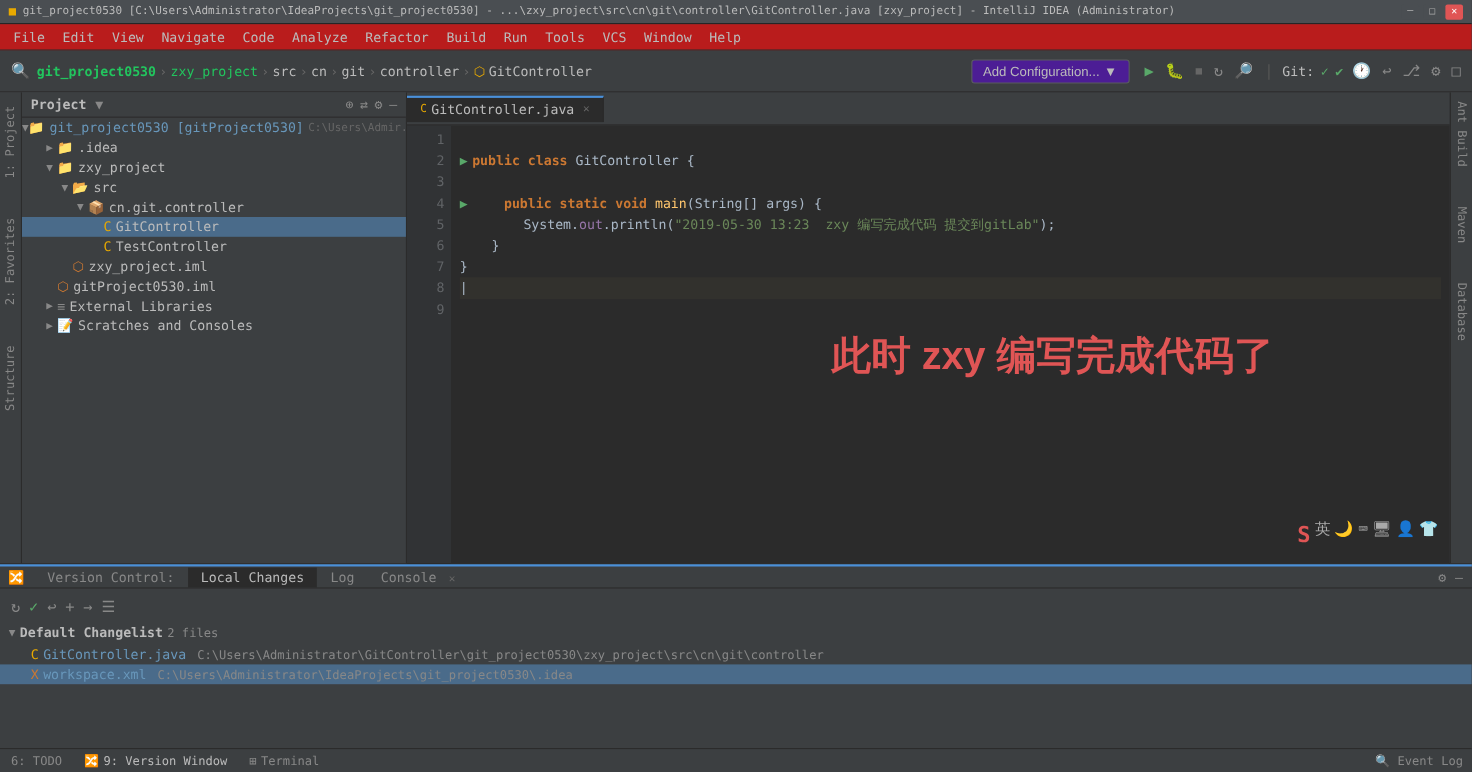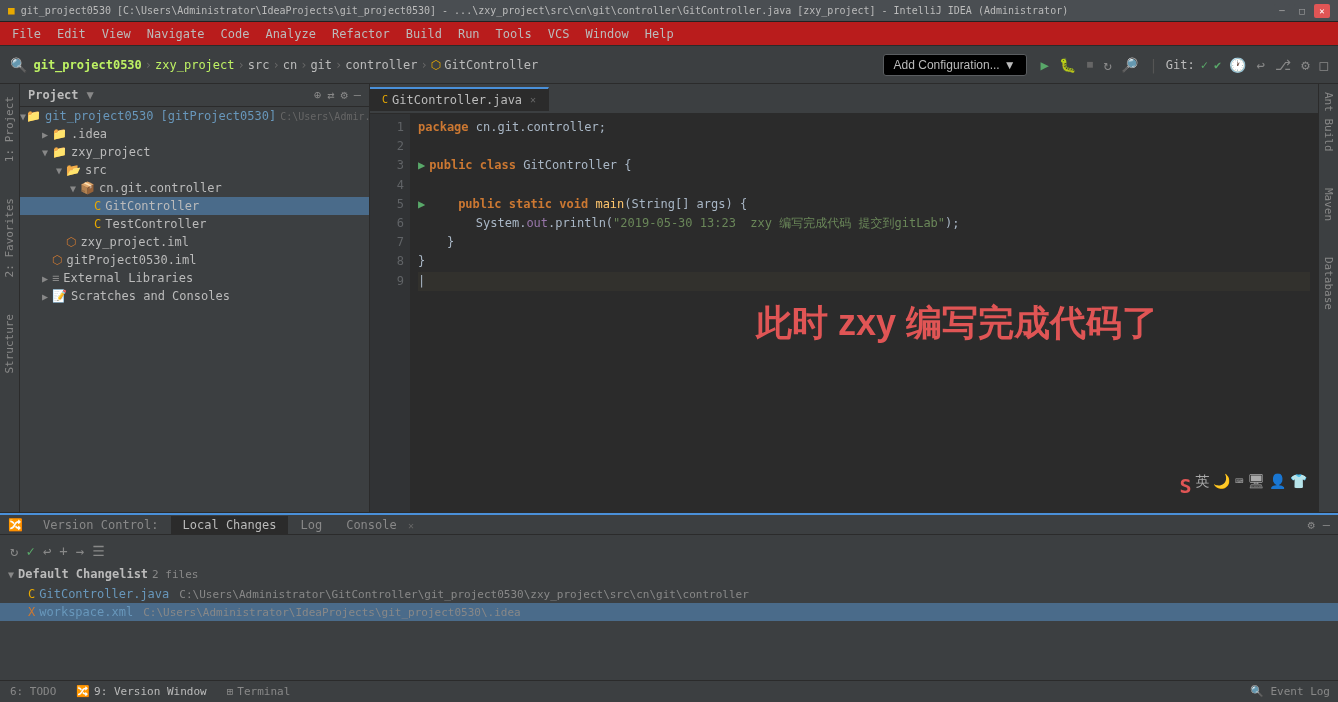--- a/index.html
+++ b/index.html
@@ -14,24 +14,24 @@
     .ctrl-max { background: #4a4e52; color: #aaa; }
     .ctrl-close { background: #e05555; color: #fff; }
 
     
     #menu-bar { background: #b91c1c; height: 24px; display: flex; align-items: center; padding: 0 4px; border-bottom: 1px solid #2b2b2b; font-size: 12px; color: #bbb; }
     .menu-item { padding: 2px 8px; cursor: pointer; border-radius: 2px; }
 
     
     #toolbar { background: #3c3f41; height: 38px; display: flex; align-items: center; padding: 0 8px; border-bottom: 1px solid #2b2b2b; gap: 4px; }
     .breadcrumb { display: flex; align-items: center; gap: 3px; font-size: 12px; color: #6897bb; flex: 1; }
-    .breadcrumb span { color: #bef264; }
+    .breadcrumb span { color: #22c55e; }
     .breadcrumb .sep { color: #666; }
     .bc-highlight { color: #6897bb; }
-    .add-config-btn { background: #000000; border: 1px solid #5a5d60; color: #bbb; padding: 3px 10px; border-radius: 3px; cursor: pointer; font-size: 12px; display: flex; align-items: flex-end; gap: 4px; }
+    .add-config-btn { background: #4c1d95; border: 1px solid #5a5d60; color: #bbb; padding: 3px 10px; border-radius: 3px; cursor: pointer; font-size: 12px; display: flex; align-items: flex-end; gap: 4px; }
     .toolbar-right { display: flex; align-items: center; gap: 6px; margin-left: 8px; }
     .toolbar-icon { color: #888; cursor: pointer; font-size: 14px; padding: 2px; }
     .git-label { color: #bbb; font-size: 12px; }
     .git-check { color: #59a869; }
     .git-check2 { color: #59a869; }
 
     
     #main { display: flex; height: calc(702px - 22px - 24px - 38px - 22px - 168px); }
 
     
@@ -297,23 +297,20 @@
         <div>3</div>
         <div>4</div>
         <div>5</div>
         <div>6</div>
         <div>7</div>
         <div>8</div>
         <div>9</div>
       </div>
       <div id="code-editor">
 
-        <div>
-            <pre><span class="kw">package</span> <span class="pkg">cn.git.controller</span>;</pre>
-          </div>
 
         <div>
             <pre>&nbsp;</pre>
           </div>
 
         <div style="display:flex; align-items:center;">
           <span style="color:#59a869; margin-right:4px; cursor:pointer;">▶</span>
           <pre><span class="kw">public class</span> <span style="color:#a9b7c6;">GitController</span> {</pre>
         </div>
 

